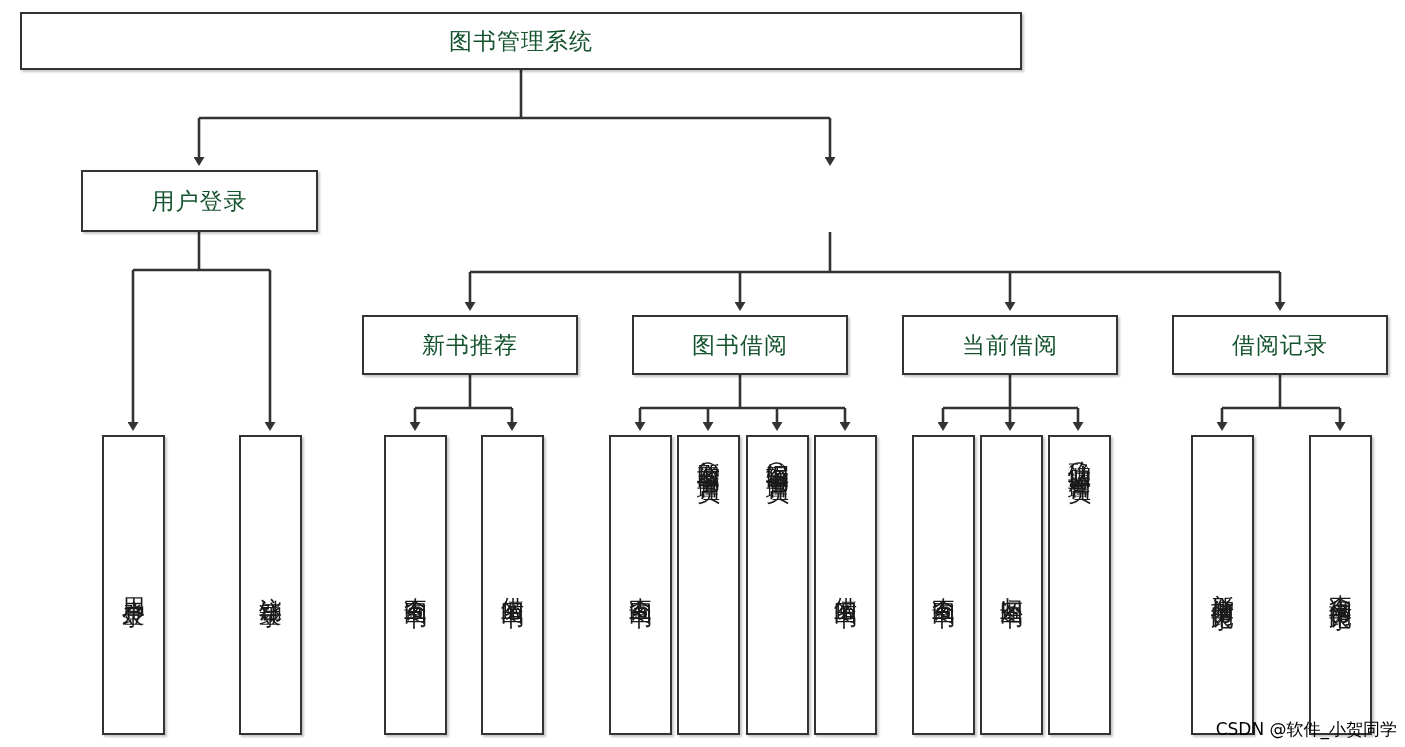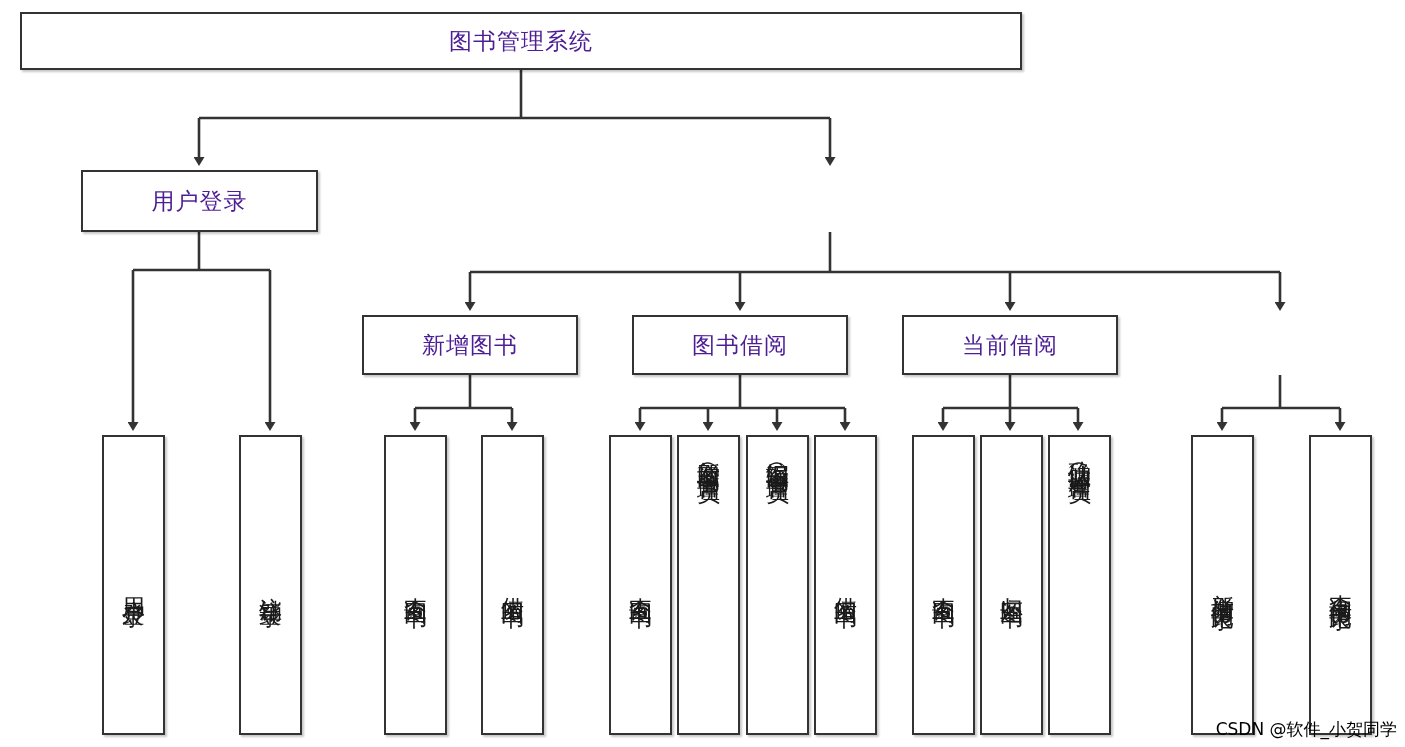--- a/index.html
+++ b/index.html
@@ -30,21 +30,21 @@
     background: #ffffff;
     border: 2px solid #333333;
     box-shadow: 2px 2px 2px rgba(0, 0, 0, 0.22);
     z-index: 2;
   }
   .node-h {
     display: flex;
     align-items: center;
     justify-content: center;
     font-size: 23px;
-    color: #4c1d95;
+    color: #14532d;
     letter-spacing: 1px;
   }
   .node-v {
     display: flex;
     justify-content: center;
   }
   .node-v.mid { align-items: center; }
   .node-v.top { align-items: flex-start; }
   .vlabel {
     writing-mode: vertical-rl;
@@ -123,27 +123,30 @@
 
   <div class="node node-h" style="left:20px; top:12px; width:1002px; height:58px;">
     <span>图书管理系统</span>
   </div>
 
   <div class="node node-h" style="left:81px; top:170px; width:237px; height:62px;">
     <span>用户登录</span>
   </div>
 
   <div class="node node-h" style="left:362px; top:315px; width:216px; height:60px;">
-    <span>新增图书</span>
+    <span>新书推荐</span>
   </div>
   <div class="node node-h" style="left:902px; top:315px; width:216px; height:60px;">
     <span>当前借阅</span>
   </div>
   <div class="node node-h" style="left:632px; top:315px; width:216px; height:60px;">
     <span>图书借阅</span>
+  </div>
+  <div class="node node-h" style="left:1172px; top:315px; width:216px; height:60px;">
+    <span>借阅记录</span>
   </div>
 
   <div class="node node-v mid" style="left:102px; top:435px; width:63px; height:300px;">
     <span class="vlabel">用户登录</span>
   </div>
   <div class="node node-v mid" style="left:239px; top:435px; width:63px; height:300px;">
     <span class="vlabel">注销登录</span>
   </div>
 
   <div class="node node-v mid" style="left:384px; top:435px; width:63px; height:300px;">

